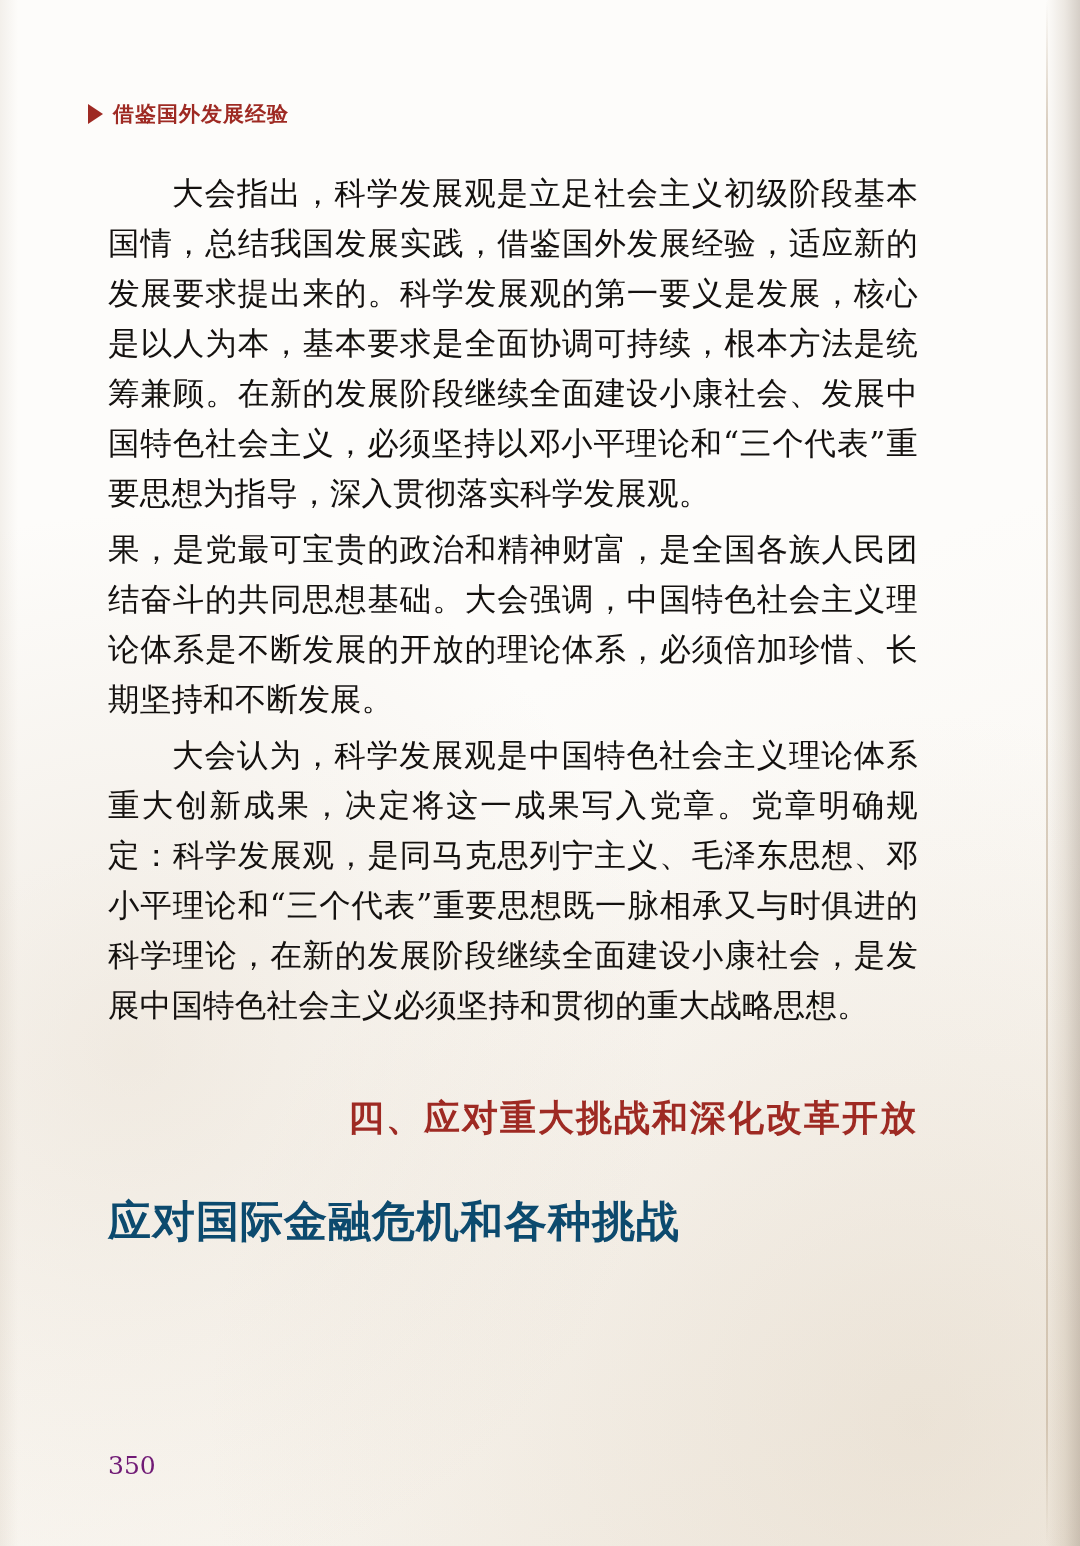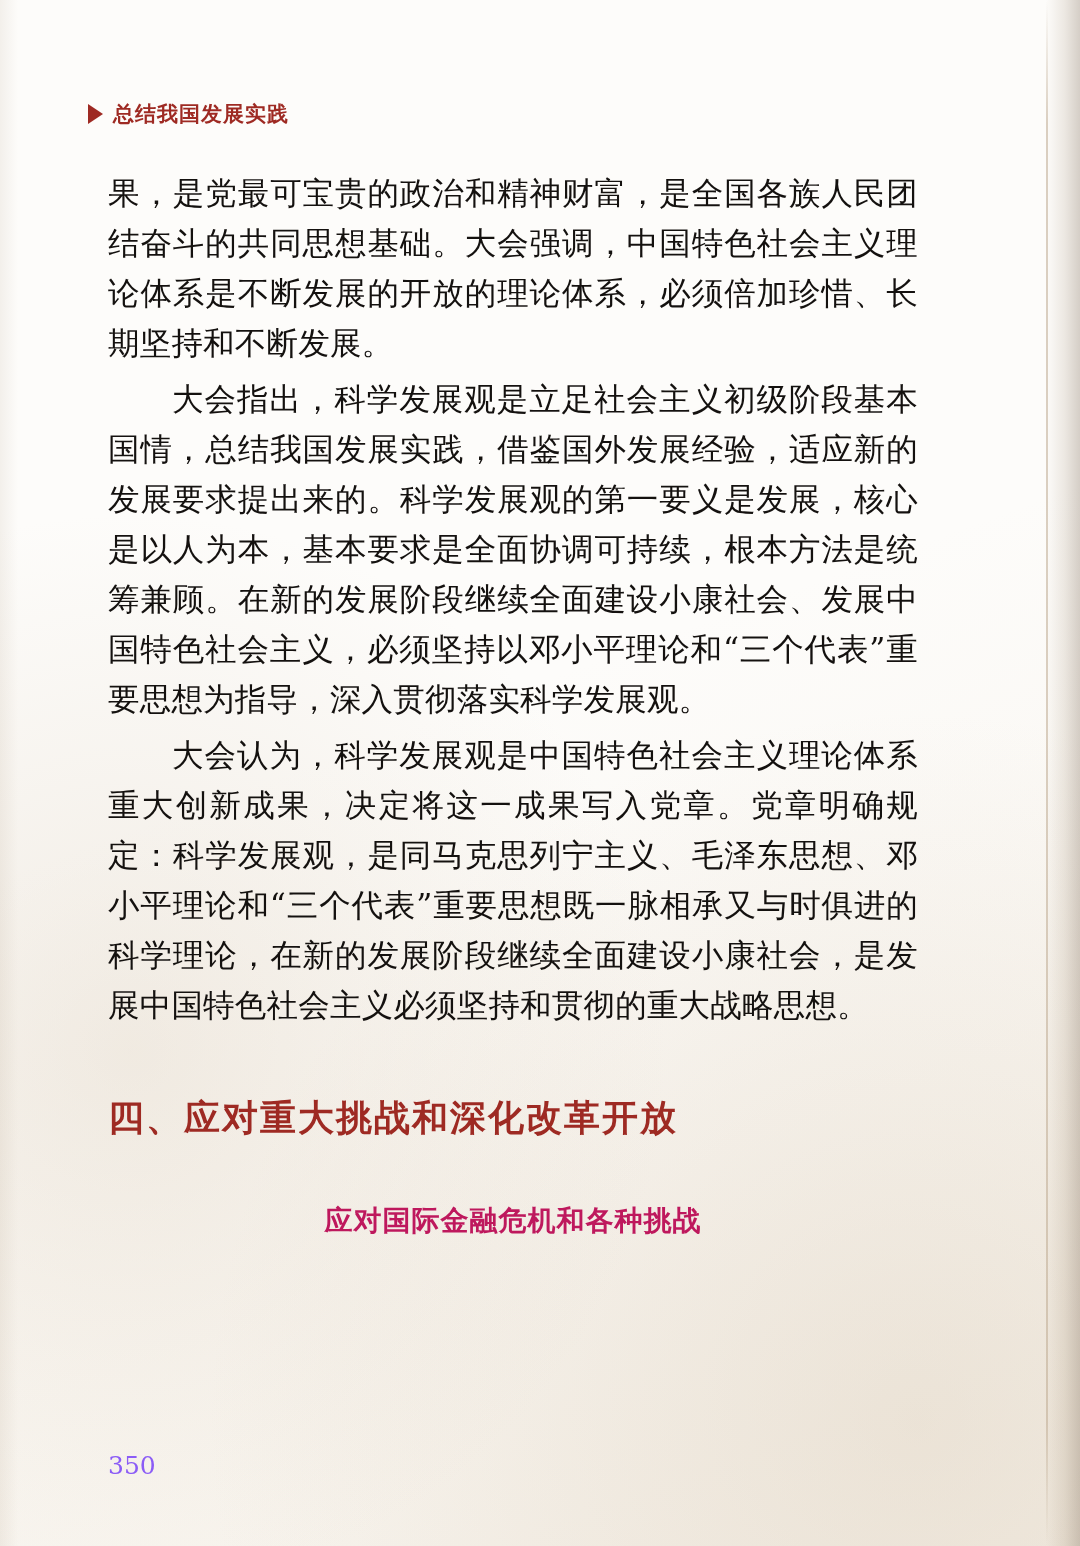--- a/index.html
+++ b/index.html
@@ -94,66 +94,66 @@
   }
   p.body.indent {
     text-indent: 64px;
   }
 
   h2.section-title {
     margin: 60px 0 0 0;
     font-size: 36px;
     line-height: 54px;
     color: #9e2a23;
-    text-align: left;
+    text-align: right;
     font-weight: 700;
     letter-spacing: 2px;
   }
   h3.sub-title {
     margin: 52px 0 0 0;
-    font-size: 28px;
+    font-size: 43px;
     line-height: 50px;
-    color: #be185d;
-    text-align: center;
+    color: #0c4a6e;
+    text-align: left;
     font-weight: 600;
     letter-spacing: 1px;
   }
   .after-sub {
     margin-top: 46px;
   }
 
   .folio {
     position: absolute;
     left: 108px;
     bottom: 66px;
     font-size: 25px;
-    color: #8b5cf6;
+    color: #701a75;
     font-family: "DejaVu Serif", "Liberation Serif", serif;
   }
 </style>
 </head>
 <body>
 
 <div class="page">
 
   <div class="paper-tint"></div>
   <div class="edge-shadow"></div>
   <div class="edge-shadow-left"></div>
   <div class="spine"></div>
 
   <div class="running-head">
     <span class="rh-marker"></span>
-    <span class="rh-text">总结我国发展实践</span>
+    <span class="rh-text">借鉴国外发展经验</span>
   </div>
 
   <div class="content">
 
+    <p class="body indent">大会指出，科学发展观是立足社会主义初级阶段基本国情，总结我国发展实践，借鉴国外发展经验，适应新的发展要求提出来的。科学发展观的第一要义是发展，核心是以人为本，基本要求是全面协调可持续，根本方法是统筹兼顾。在新的发展阶段继续全面建设小康社会、发展中国特色社会主义，必须坚持以邓小平理论和“三个代表”重要思想为指导，深入贯彻落实科学发展观。</p>
+
     <p class="body">果，是党最可宝贵的政治和精神财富，是全国各族人民团结奋斗的共同思想基础。大会强调，中国特色社会主义理论体系是不断发展的开放的理论体系，必须倍加珍惜、长期坚持和不断发展。</p>
-
-    <p class="body indent">大会指出，科学发展观是立足社会主义初级阶段基本国情，总结我国发展实践，借鉴国外发展经验，适应新的发展要求提出来的。科学发展观的第一要义是发展，核心是以人为本，基本要求是全面协调可持续，根本方法是统筹兼顾。在新的发展阶段继续全面建设小康社会、发展中国特色社会主义，必须坚持以邓小平理论和“三个代表”重要思想为指导，深入贯彻落实科学发展观。</p>
 
     <p class="body indent">大会认为，科学发展观是中国特色社会主义理论体系重大创新成果，决定将这一成果写入党章。党章明确规定：科学发展观，是同马克思列宁主义、毛泽东思想、邓小平理论和“三个代表”重要思想既一脉相承又与时俱进的科学理论，在新的发展阶段继续全面建设小康社会，是发展中国特色社会主义必须坚持和贯彻的重大战略思想。</p>
 
     <h2 class="section-title">四、应对重大挑战和深化改革开放</h2>
 
     <h3 class="sub-title">应对国际金融危机和各种挑战</h3>
 
 
   </div>
 

